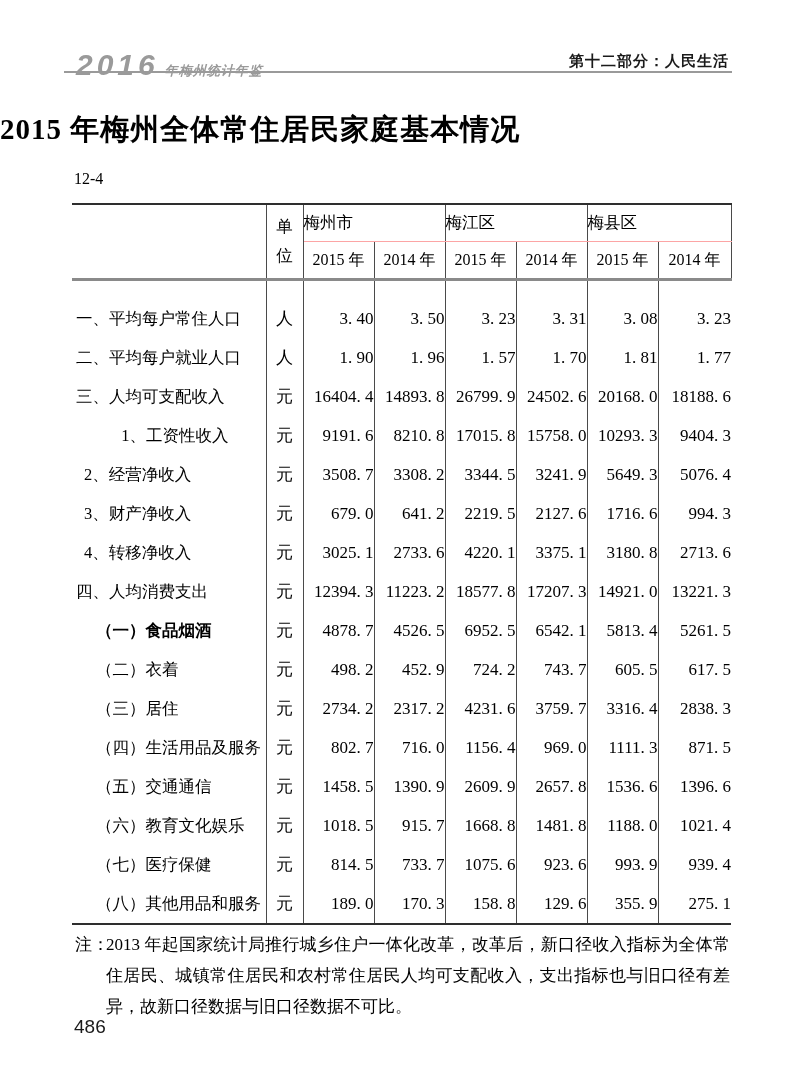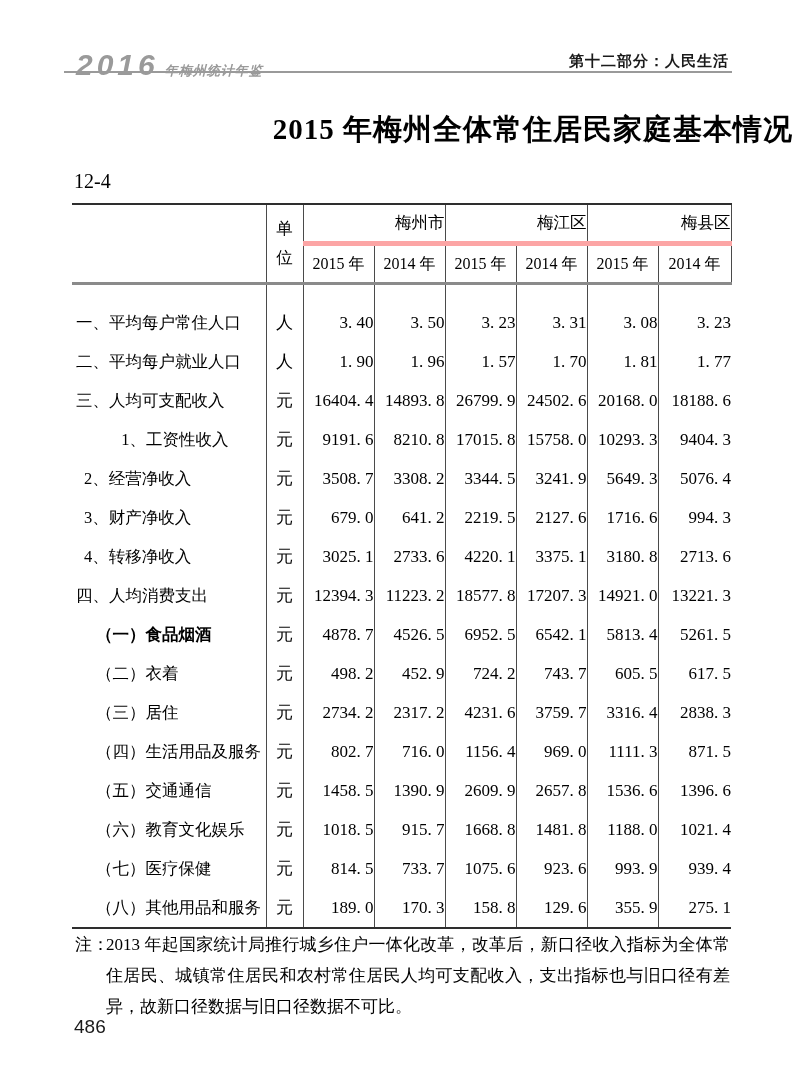--- a/index.html
+++ b/index.html
@@ -19,38 +19,38 @@
   .runhead-section{
     position:absolute;right:64px;top:52px;
     font-family:"Liberation Sans","DejaVu Sans",sans-serif;
     font-weight:bold;font-size:15px;color:#1a1a1a;letter-spacing:1px;
   }
   .runhead-rule{
     position:absolute;left:64px;top:71px;width:668px;height:2px;background:#9a9a9a;
   }
   
   .doc-title{
-    position:absolute;left:0;top:110px;width:793px;text-align:right;
+    position:absolute;left:0;top:110px;width:793px;text-align:left;
     font-size:29px;font-weight:bold;letter-spacing:1px;color:#000;
   }
   .table-no{
-    position:absolute;left:74px;top:170px;font-size:20px;color:#000;
+    position:absolute;left:74px;top:170px;font-size:16px;color:#000;
   }
   
   table.stat{
     position:absolute;left:72px;top:203px;width:659px;
     border-collapse:collapse;table-layout:fixed;
     font-size:17px;color:#000;
   }
   table.stat th{font-weight:normal;padding:0;}
   table.stat td{padding:0;}
   
   th.stub{border-top:2px solid #2e2e2e;border-right:1px solid #4a4a4a;border-bottom:3px solid #8a8a8a;height:36px;}
   th.unit-h{border-top:2px solid #2e2e2e;border-left:1px solid #4a4a4a;border-right:1px solid #4a4a4a;border-bottom:3px solid #8a8a8a;text-align:center;vertical-align:middle;}
-  th.reg{border-top:2px solid #2e2e2e;border-left:1px solid #4a4a4a;border-bottom:5px solid #fca5a5;text-align:right;vertical-align:middle;font-size:16.5px;height:36px;}
+  th.reg{border-top:2px solid #2e2e2e;border-left:1px solid #4a4a4a;border-bottom:1px solid #fca5a5;text-align:left;vertical-align:middle;font-size:16.5px;height:36px;}
   th.regr{border-right:1px solid #4a4a4a;}
   th.yr{border-left:1px solid #4a4a4a;border-bottom:3px solid #8a8a8a;text-align:center;vertical-align:middle;font-size:16px;height:36px;}
   th.yrr{border-right:1px solid #4a4a4a;}
   .vtext{width:1.15em;margin:0 auto;word-break:break-all;line-height:1.7;font-size:16.5px;}
   
   tr.spacer td{height:18px;}
   tr.drow td{height:39px;vertical-align:middle;}
   td.c-lab{border-right:1px solid #4a4a4a;font-size:16.5px;white-space:nowrap;}
   td.c-unit{border-left:1px solid #4a4a4a;border-right:1px solid #4a4a4a;text-align:center;}
   td.c-val{border-right:1px solid #4a4a4a;text-align:right;padding-right:12px;white-space:nowrap;}

